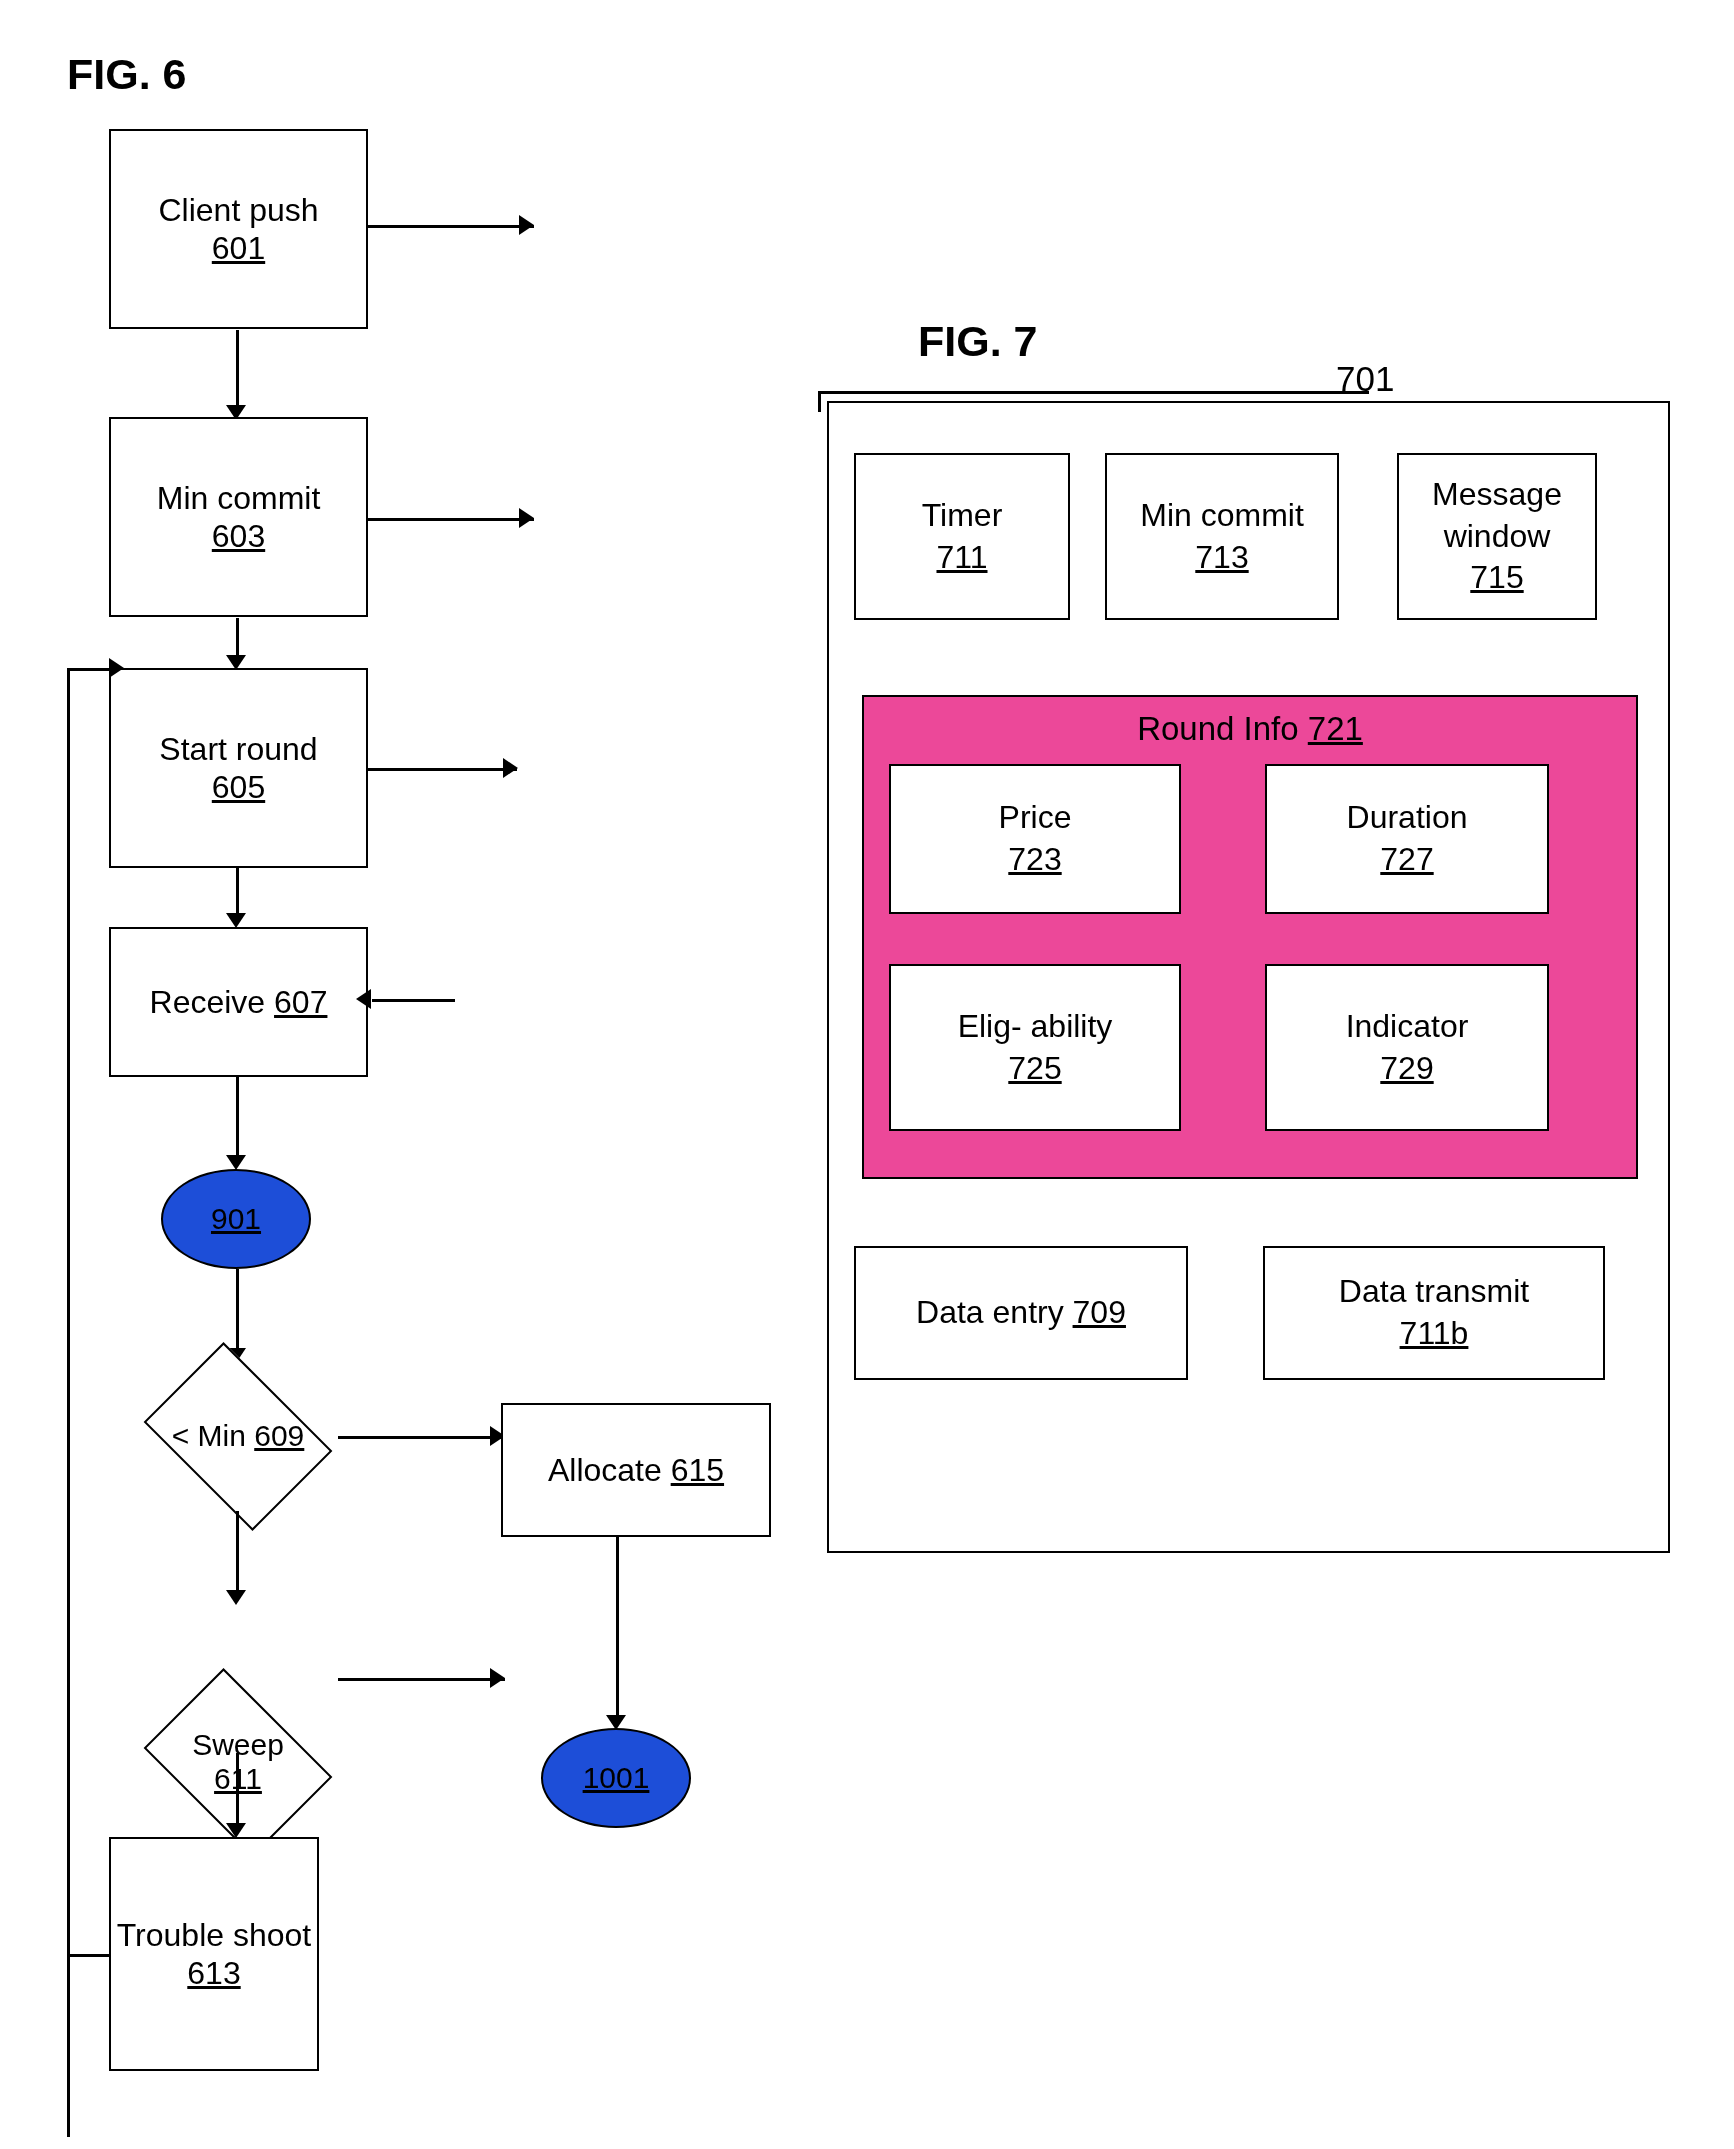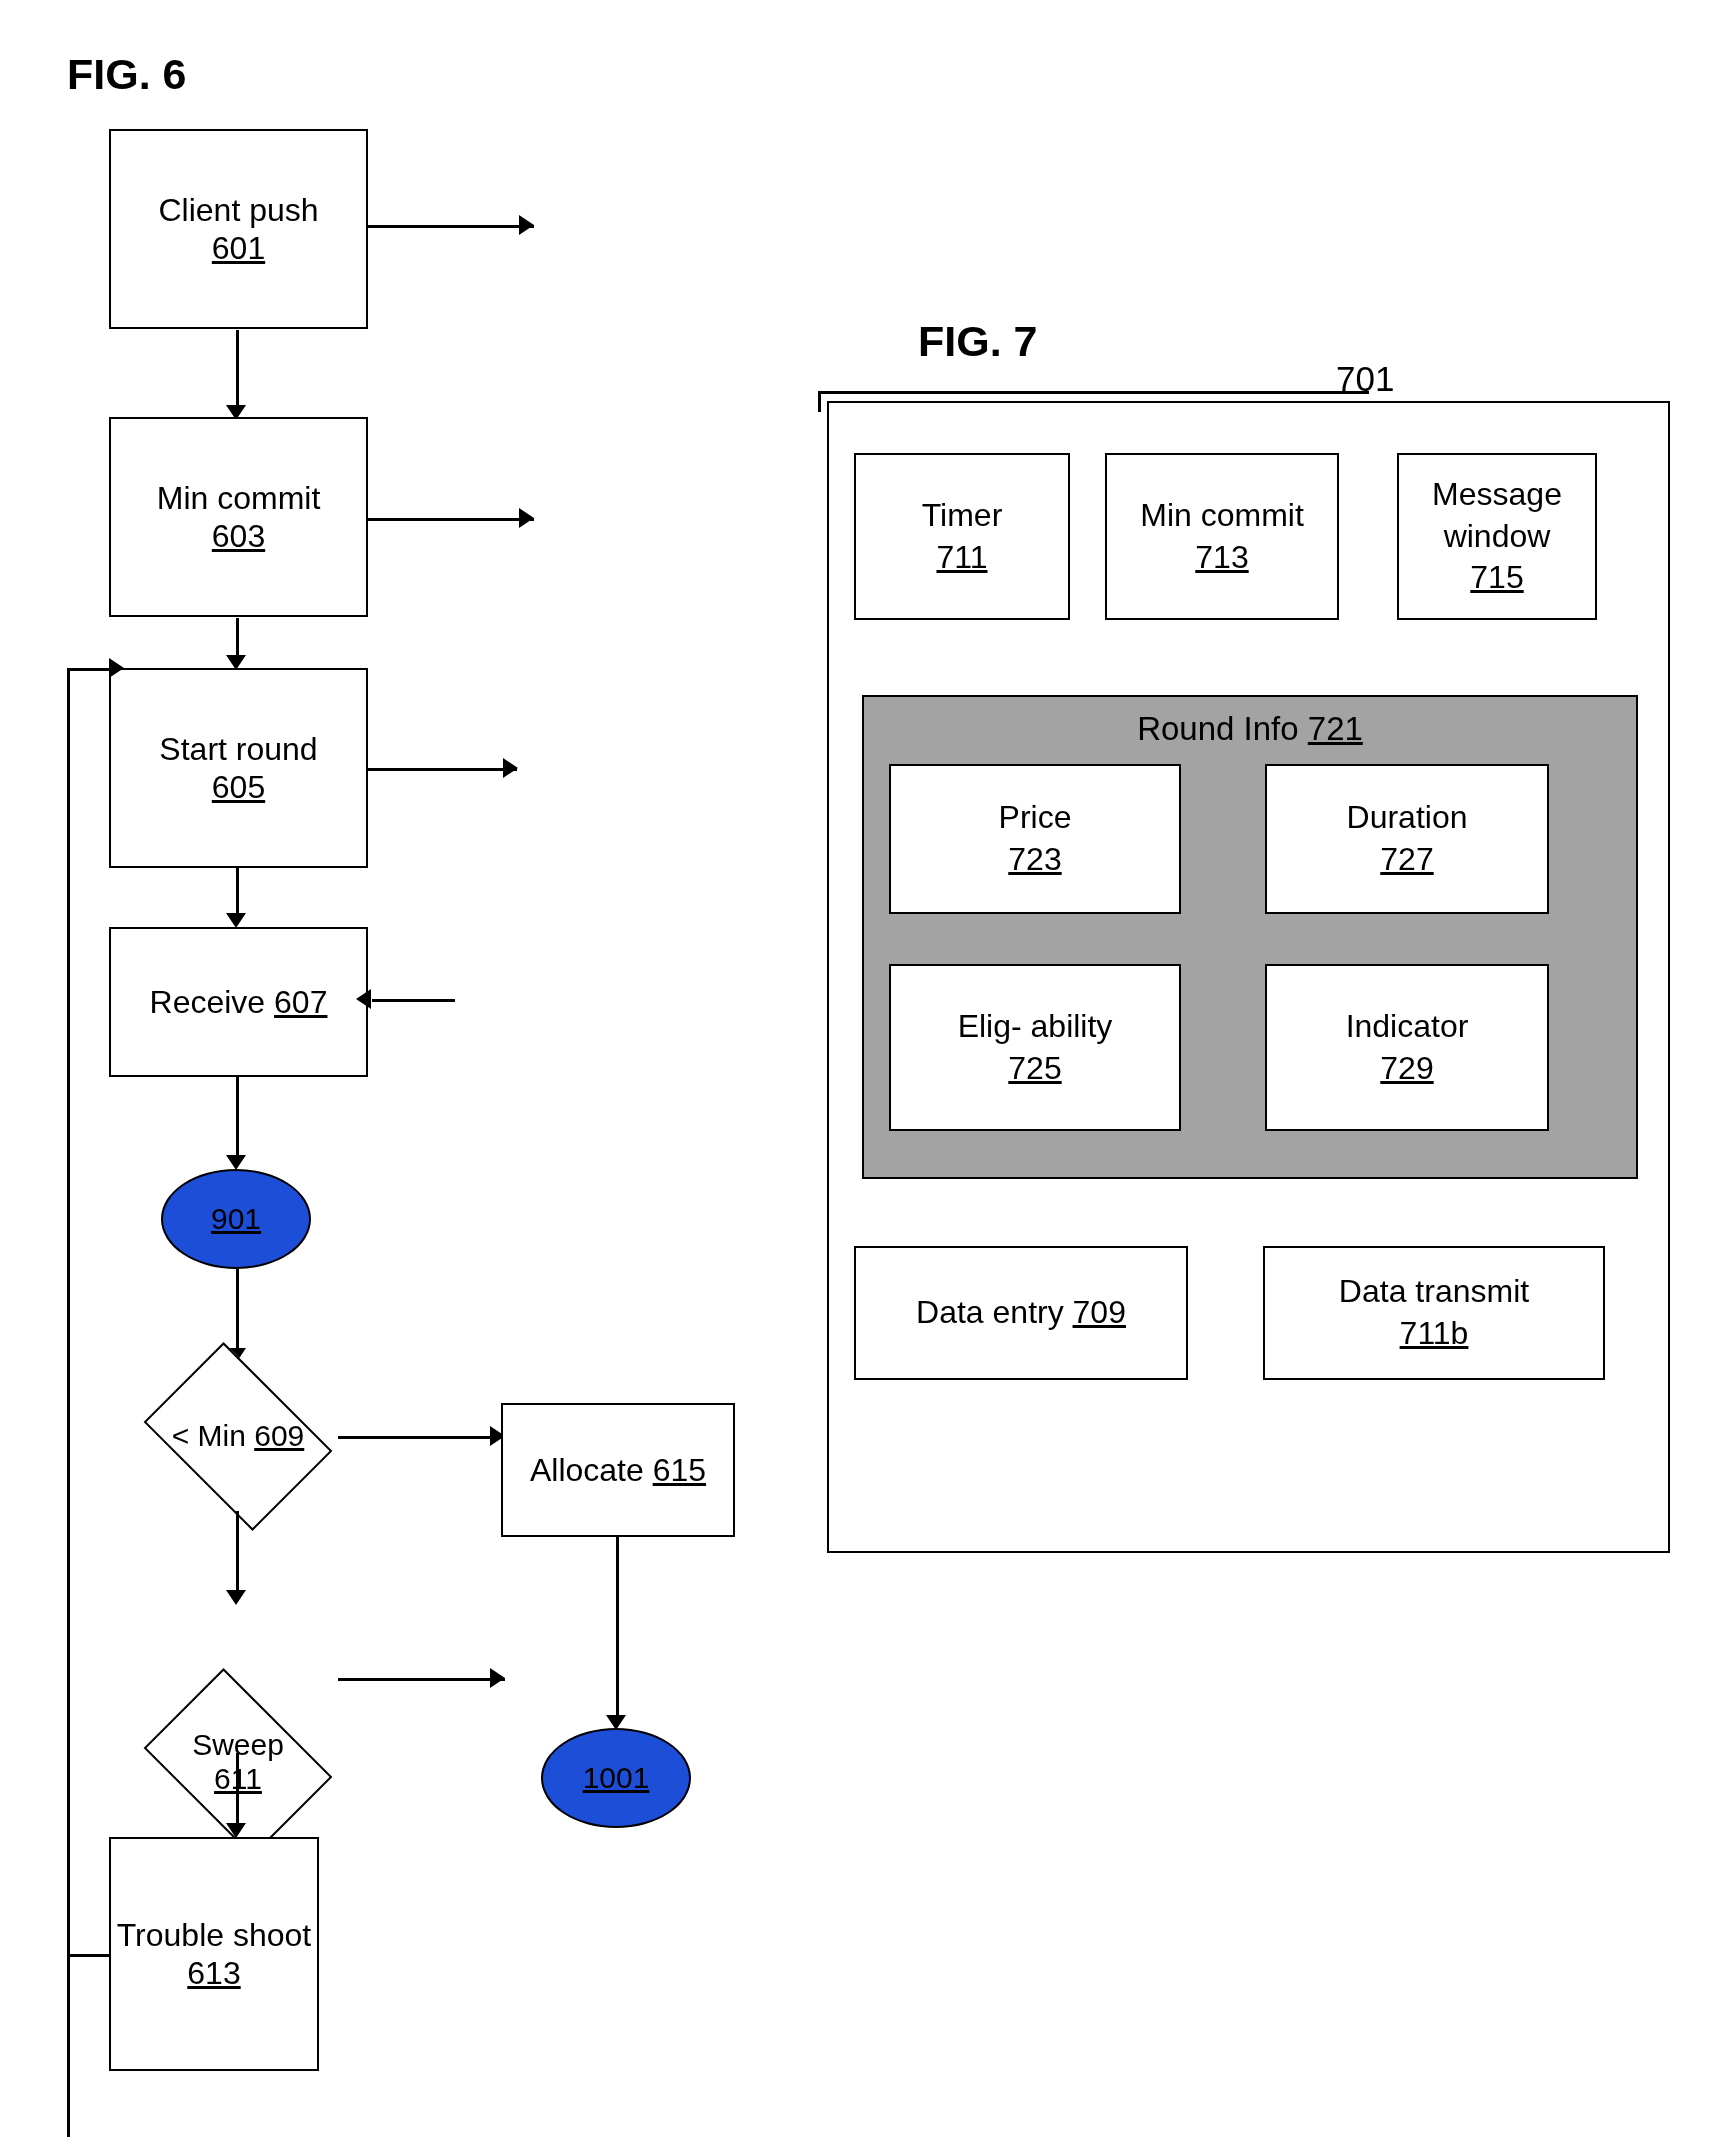--- a/index.html
+++ b/index.html
@@ -126,21 +126,21 @@
       justify-content: center;
       text-align: center;
       font-size: 32px;
       line-height: 1.3;
     }
     .fig7-box u { font-size: 32px; }
 
     #round-info-container {
       position: absolute;
       border: 2.5px solid #000;
-      background: #a3a3a3;
+      background: #ec4899;
       top: 292px;
       left: 33px;
       width: 776px;
       height: 484px;
     }
     #round-info-label {
       position: absolute;
       top: 12.5px;
       left: 50%;
       transform: translateX(-50%);
@@ -253,21 +253,21 @@
 <div class="flow-diamond" style="top:1687px; left:138px;">
   <span>
     <span>Sweep</span><br>
     <u>611</u>
   </span>
 </div>
 
 <div class="arrow arrow-h" style="top:1678px; left:338px; width:167px;"></div>
 <div class="arrowhead-right" style="top:1668px; left:490px;"></div>
 
-<div class="flow-box" style="top:1403px; left:501px; width:234px; height:134px;">
+<div class="flow-box" style="top:1403px; left:501px; width:270px; height:134px;">
   <div>
     <span>Allocate</span>
     <u>615</u>
   </div>
 </div>
 
 <div class="arrow arrow-v" style="top:1536px; left:616px; height:184px;"></div>
 <div class="arrowhead-down" style="top:1715px; left:606px;"></div>
 
 <div class="flow-rounded" style="top:1728px; left:541px; width:150px; height:100px;">

